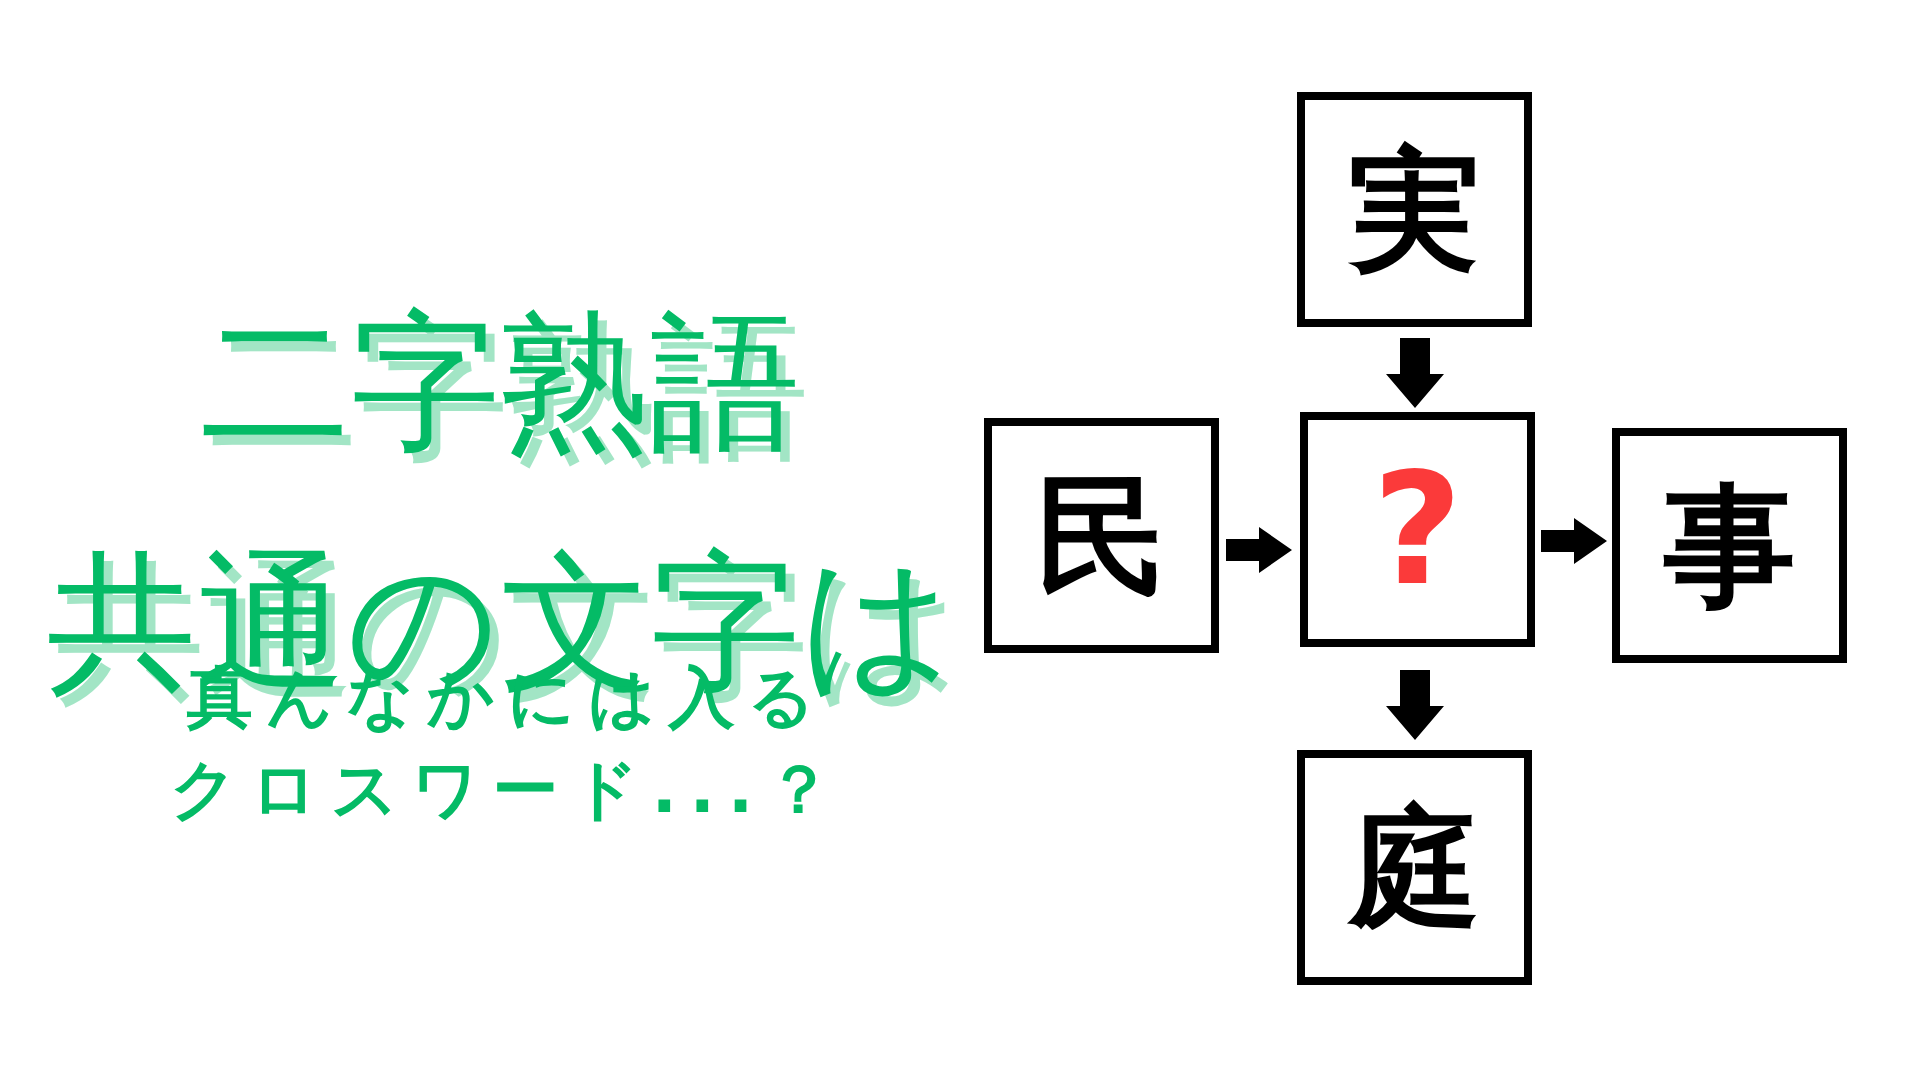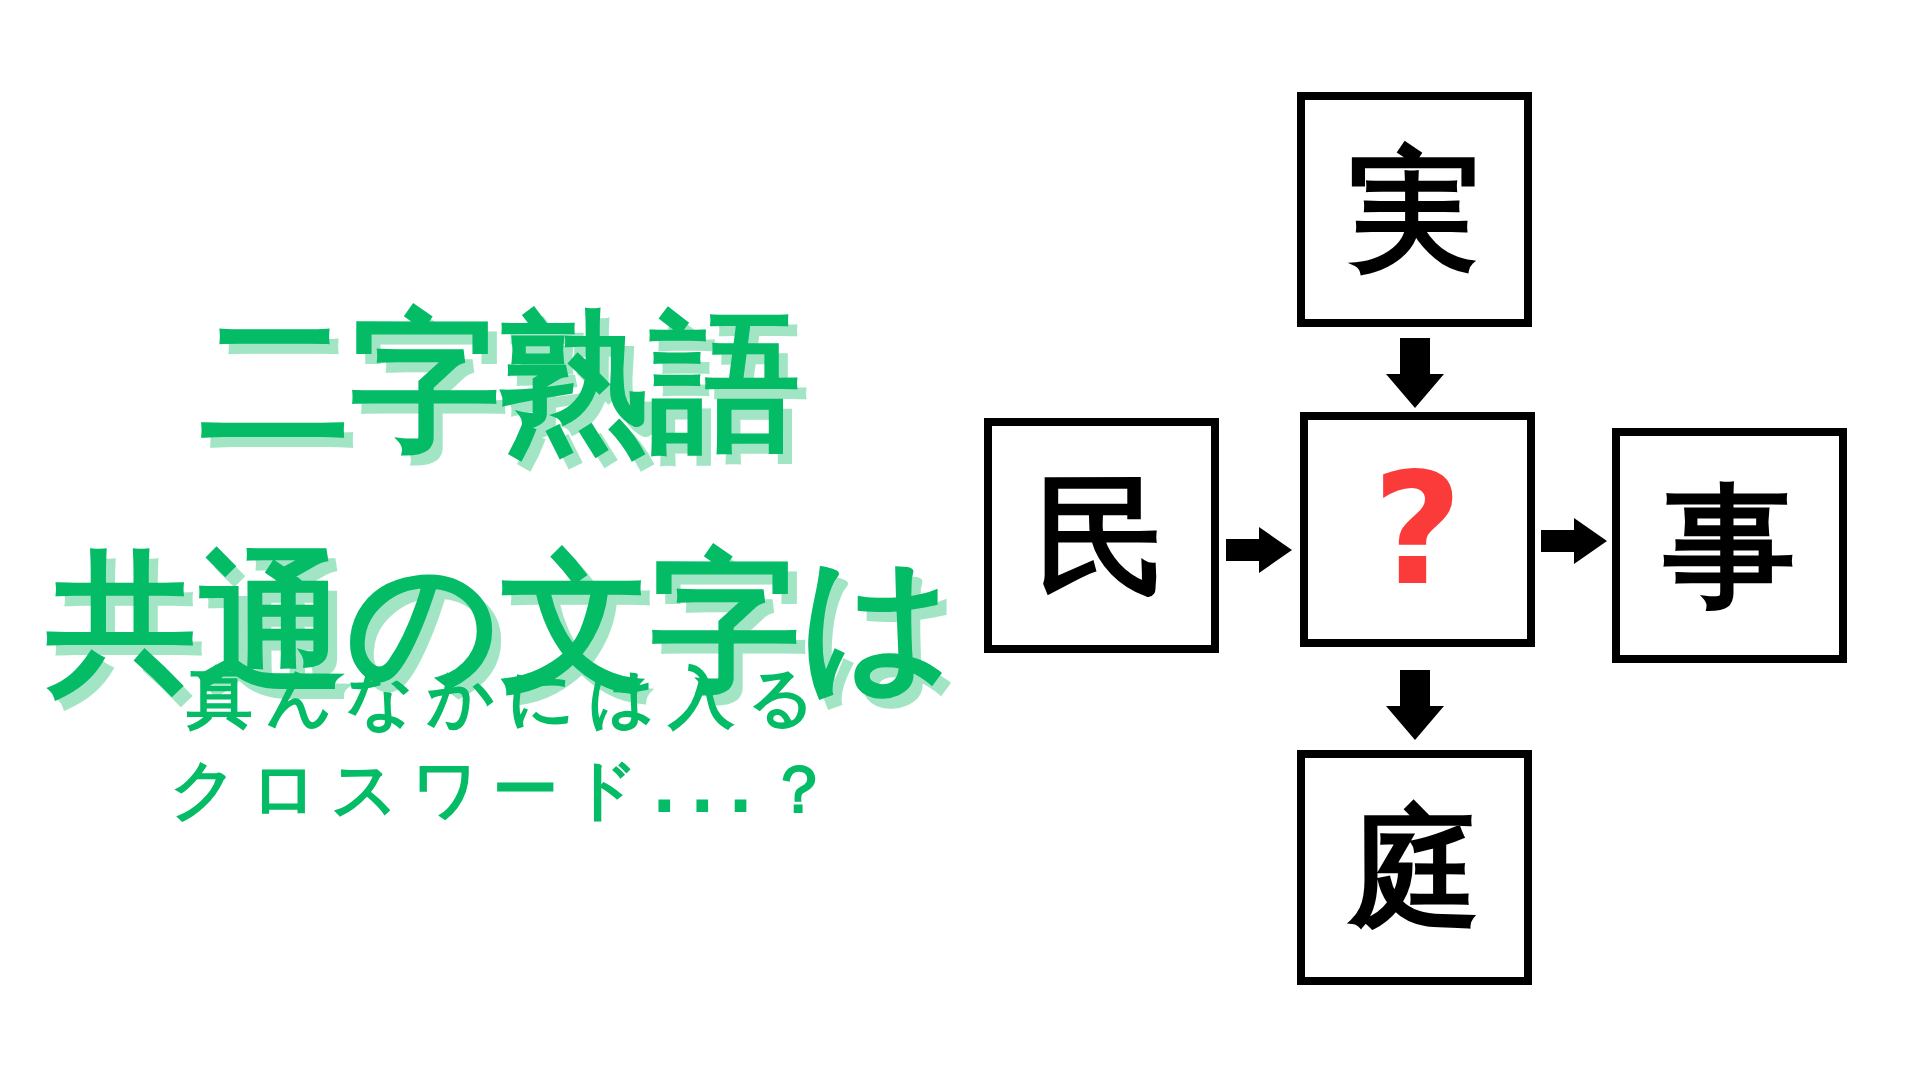--- a/index.html
+++ b/index.html
@@ -17,21 +17,21 @@
   }
 
   
   .title-block {
     position: absolute;
     left: 0;
     top: 262px;
     width: 1000px;
     text-align: center;
     color: var(--green, #04BB66);
-    font-weight: 700;
+    font-weight: 400;
     font-size: 150px;
     line-height: 240px;
     letter-spacing: 0;
     white-space: nowrap;
   }
   .title-line {
     text-shadow: 9px 10px 0 var(--green-light, #A2E5C5);
   }
   .subtitle-block {
     position: absolute;

